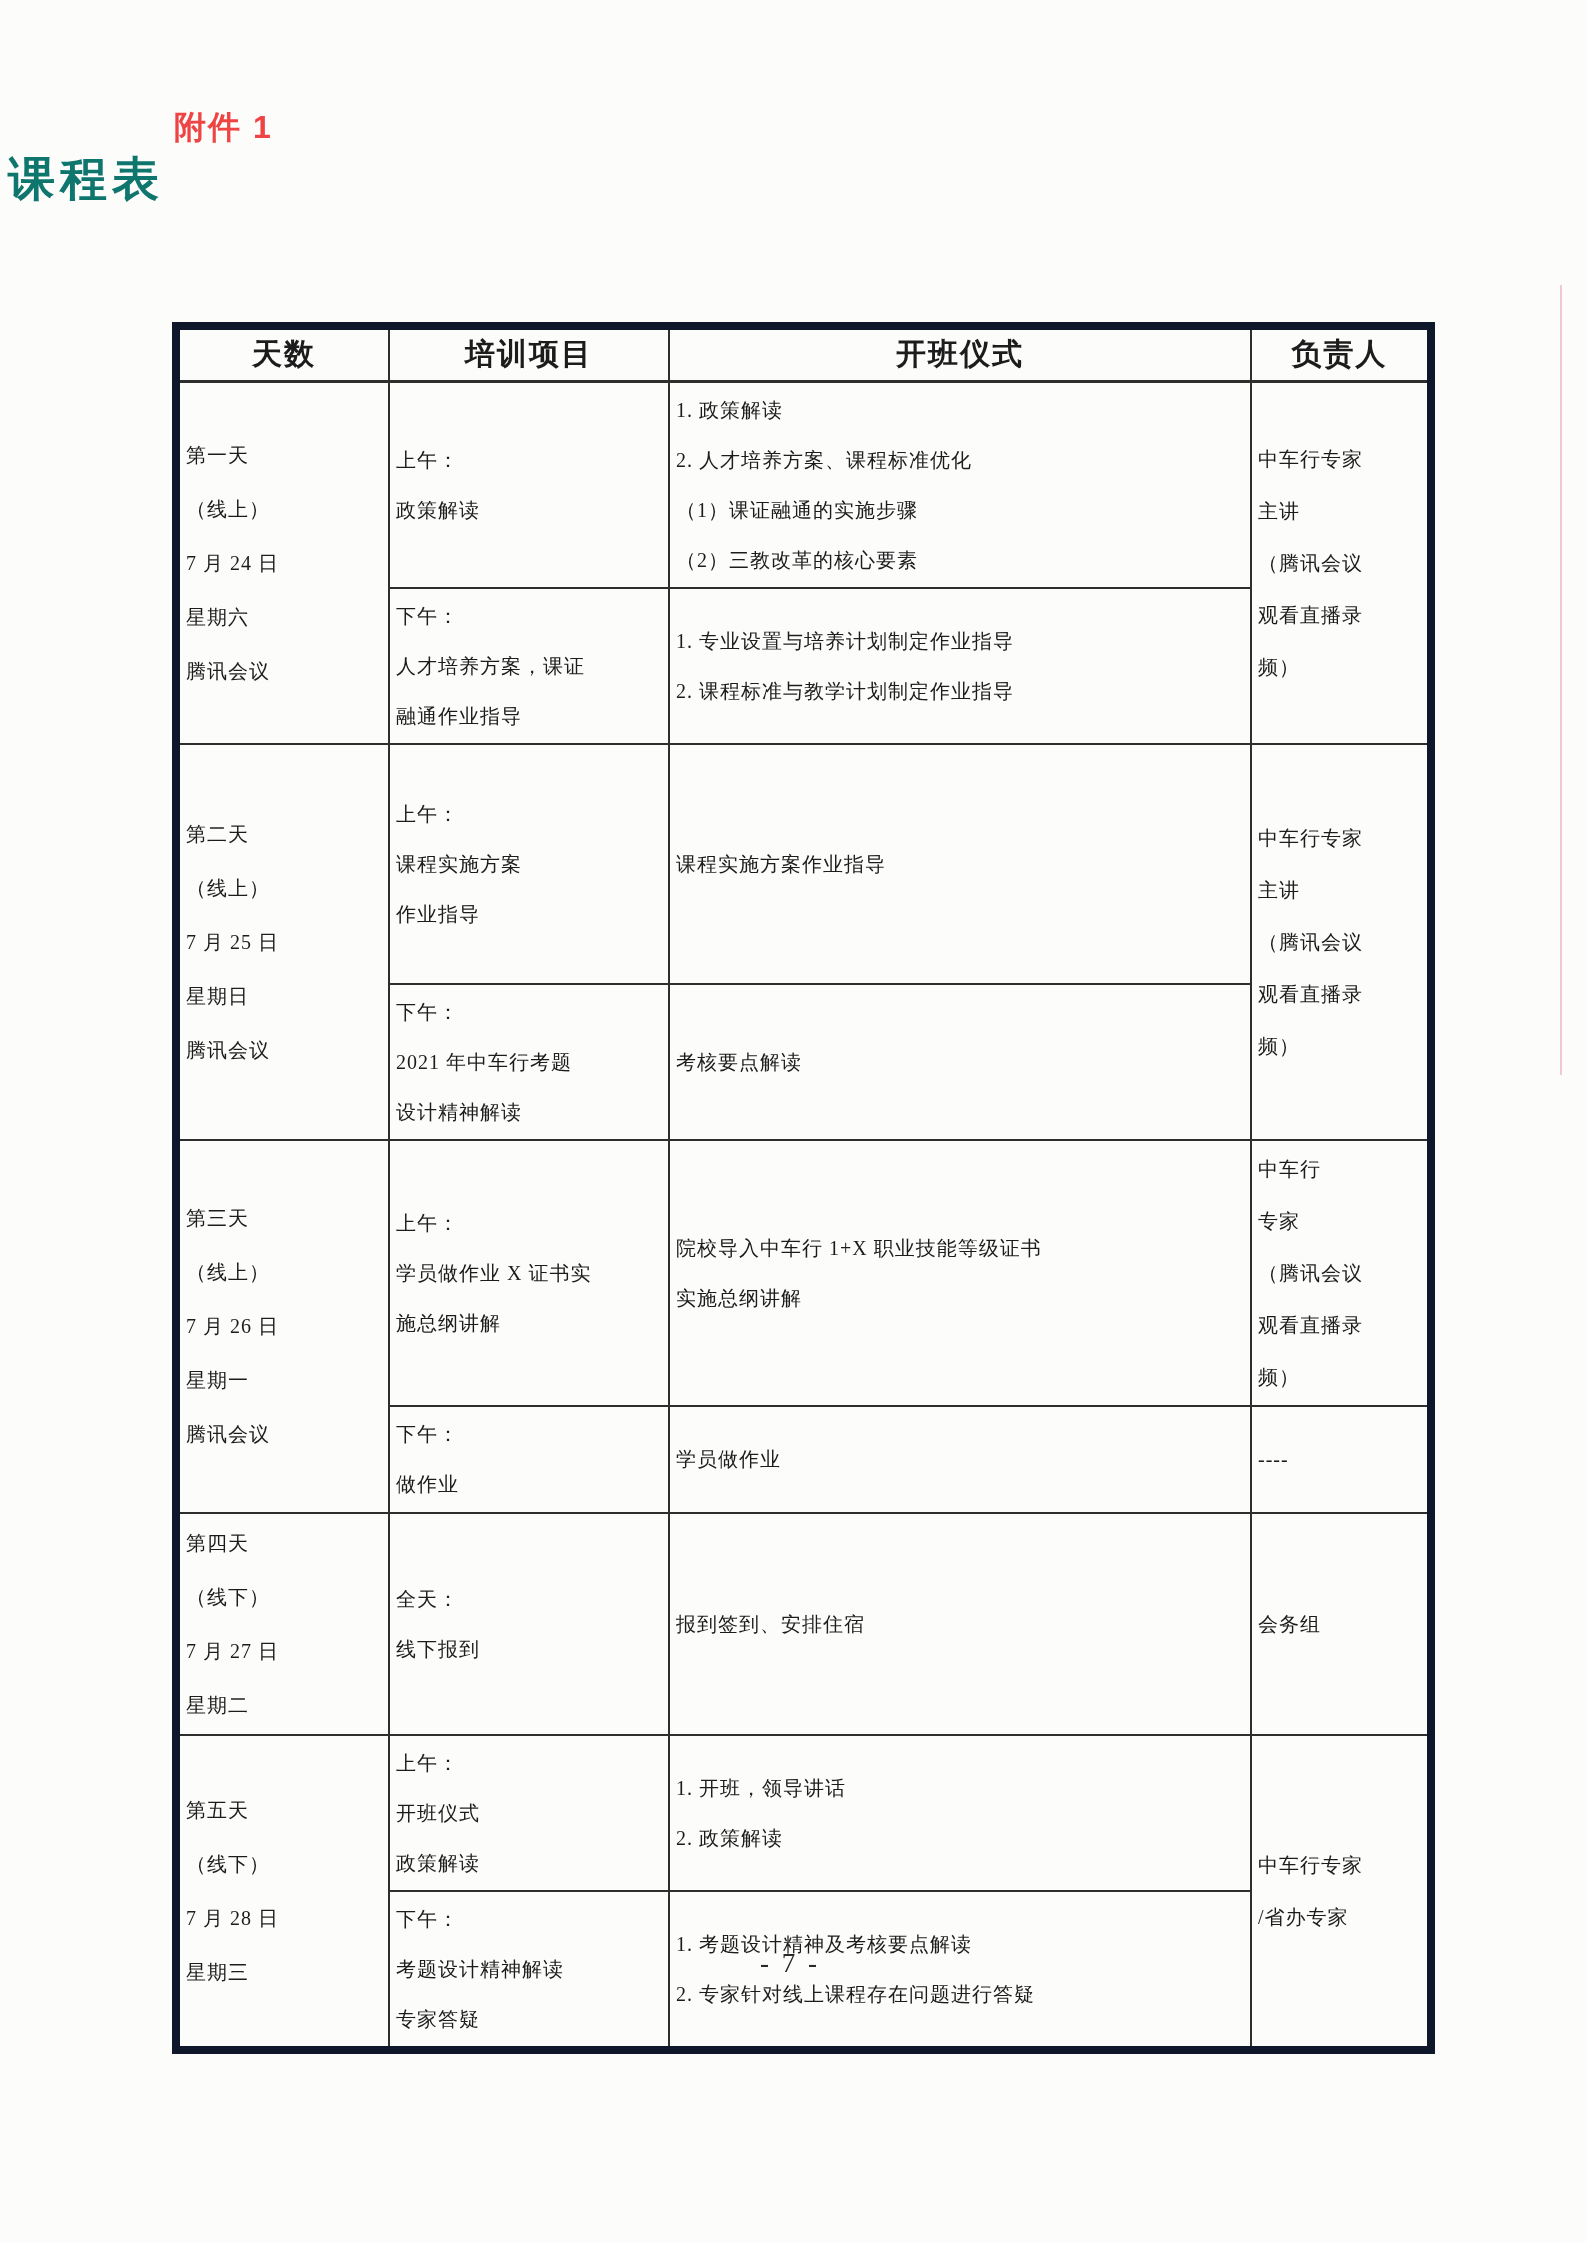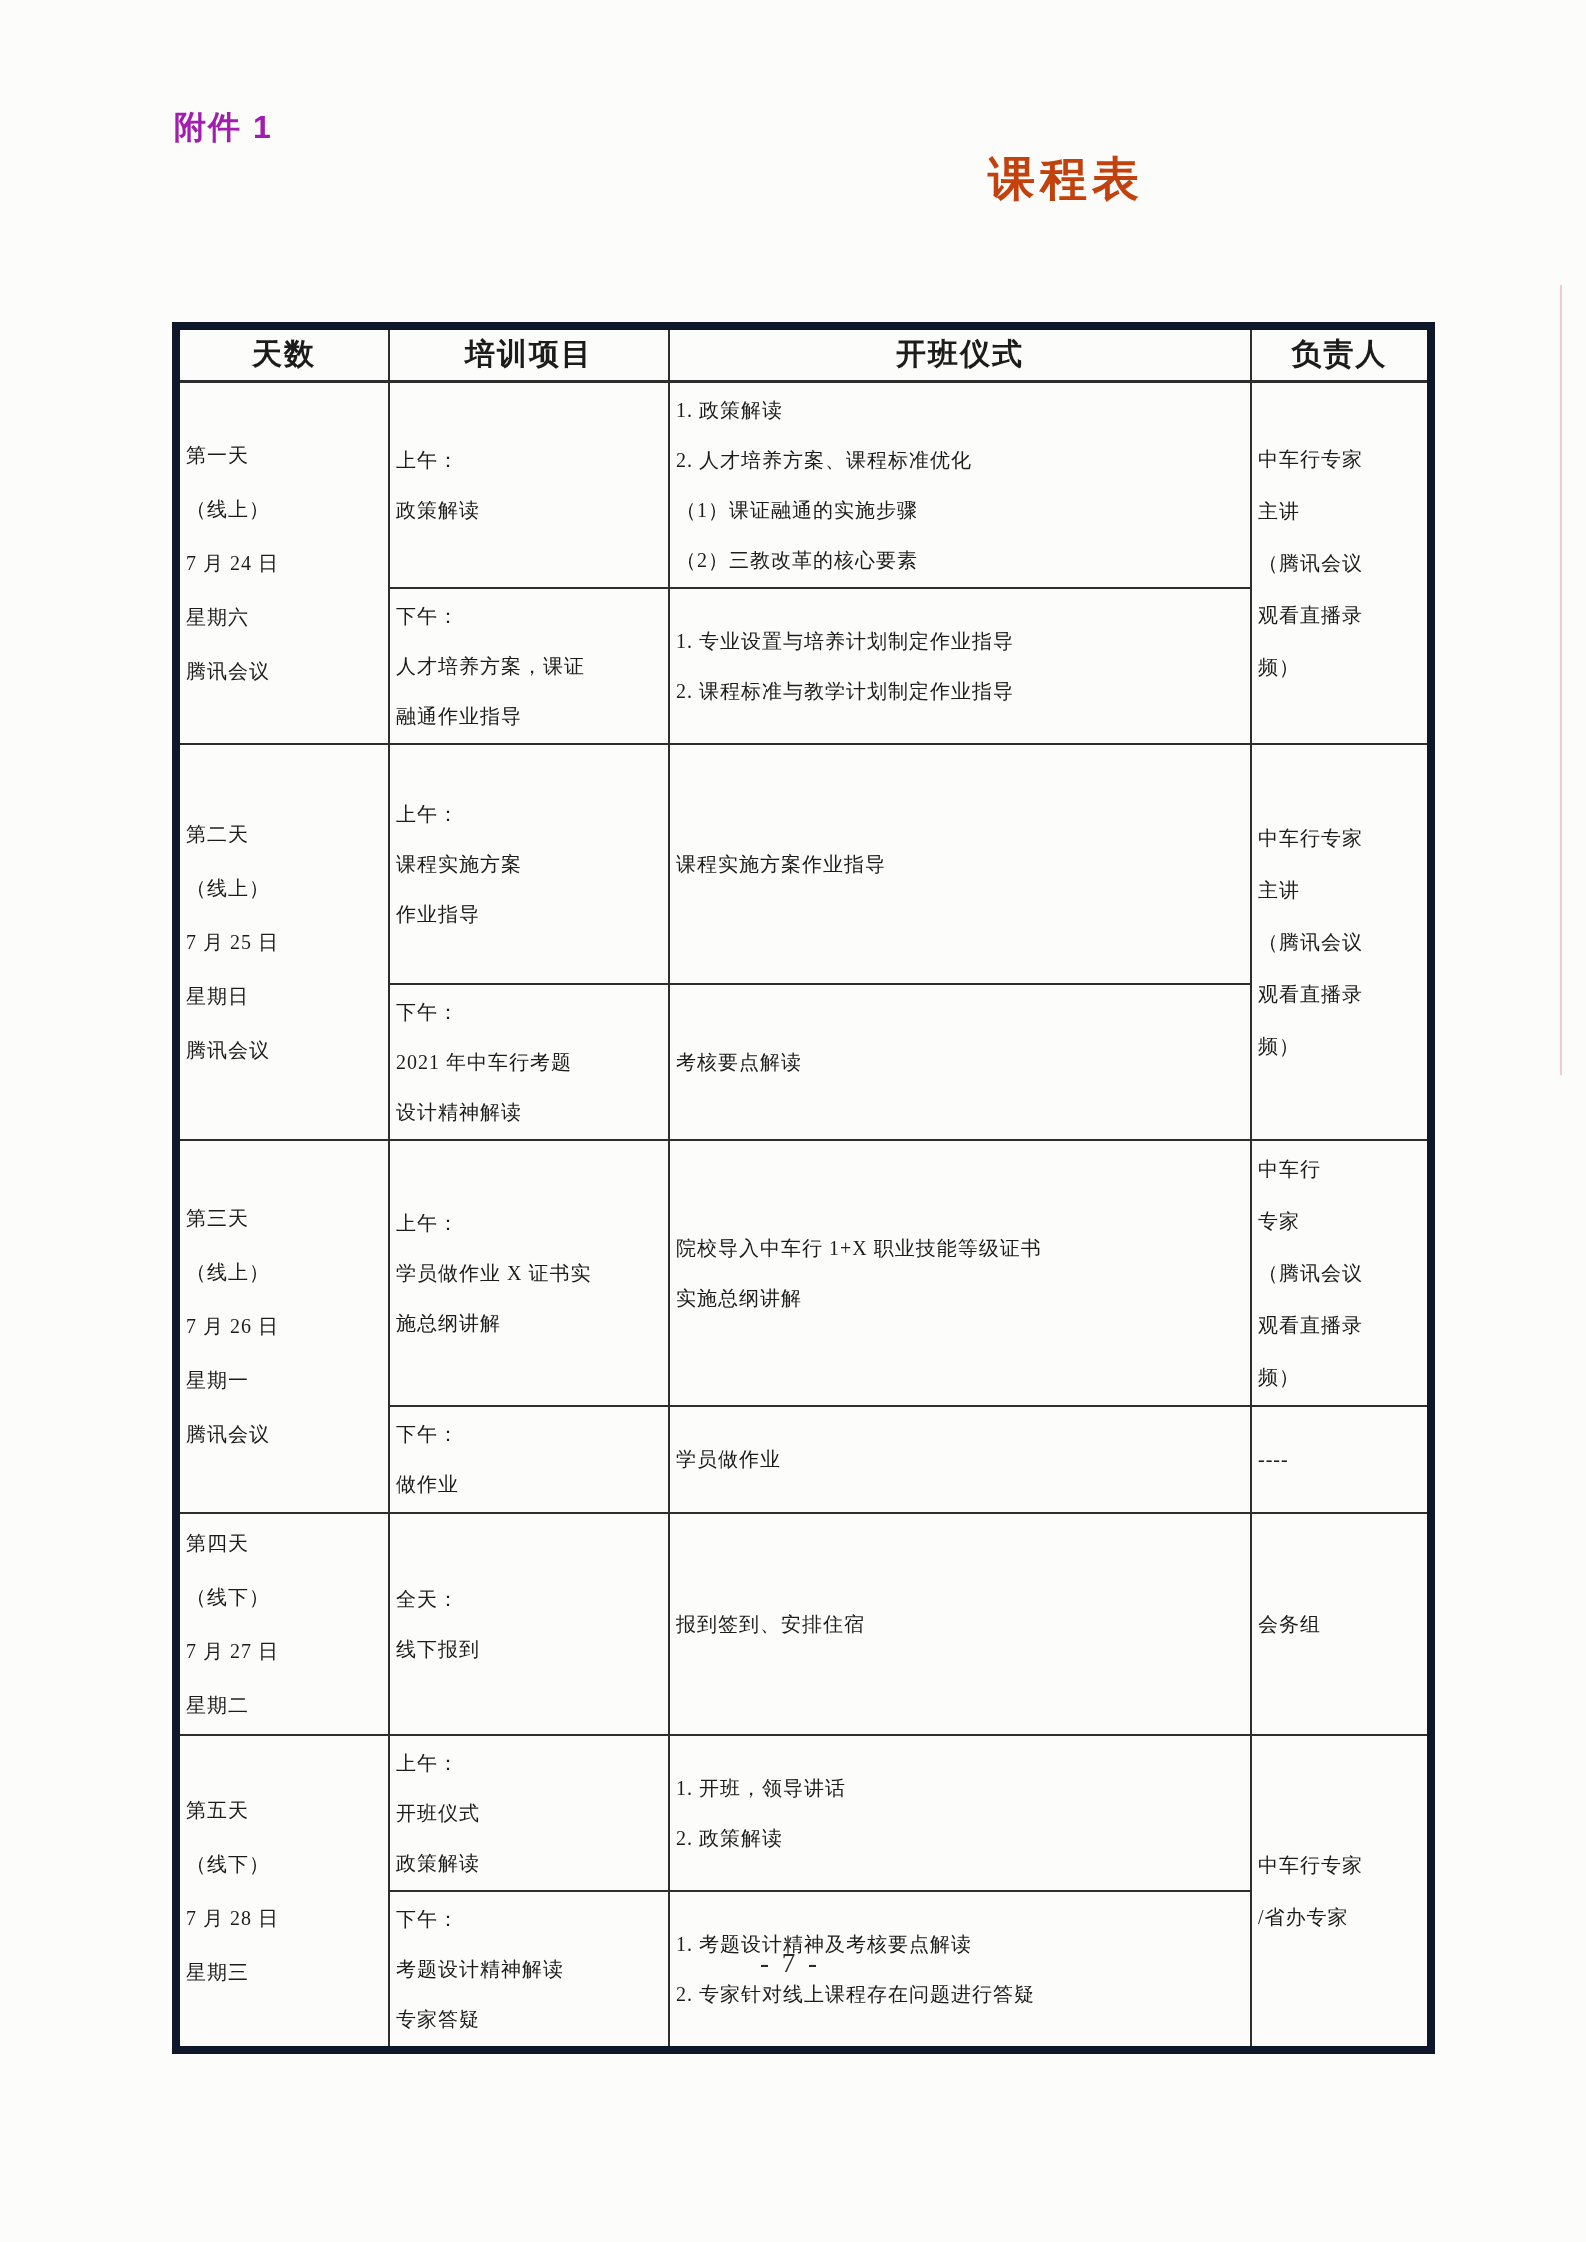--- a/index.html
+++ b/index.html
@@ -8,26 +8,26 @@
     background:#fcfcfb;
     font-family:"Liberation Serif","DejaVu Serif",serif;
     color:#1c1c1c;
     -webkit-font-smoothing:antialiased;
   }
   .page{position:absolute;inset:0;overflow:hidden;}
 
   .attachment{
     position:absolute;left:174px;top:106px;
     font-family:"Liberation Sans","DejaVu Sans",sans-serif;
-    font-weight:bold;font-size:32px;letter-spacing:2px;color:#a21caf;
+    font-weight:bold;font-size:32px;letter-spacing:2px;color:#ef4444;
   }
   .doc-title{
-    position:absolute;left:14px;top:148px;width:1130px;
-    text-align:right;font-size:47px;font-weight:bold;
-    letter-spacing:5px;color:#c2410c;
+    position:absolute;left:8px;top:148px;width:1130px;
+    text-align:left;font-size:47px;font-weight:bold;
+    letter-spacing:5px;color:#0f766e;
   }
   .page-number{
     position:absolute;left:0;top:1948px;width:1580px;
     text-align:center;font-size:27px;letter-spacing:3px;color:#2a2a2a;
   }
 
   table.sched{
     position:absolute;left:172px;top:322px;
     width:1255px;border-collapse:collapse;table-layout:fixed;
     border:8px solid #0f172a;

